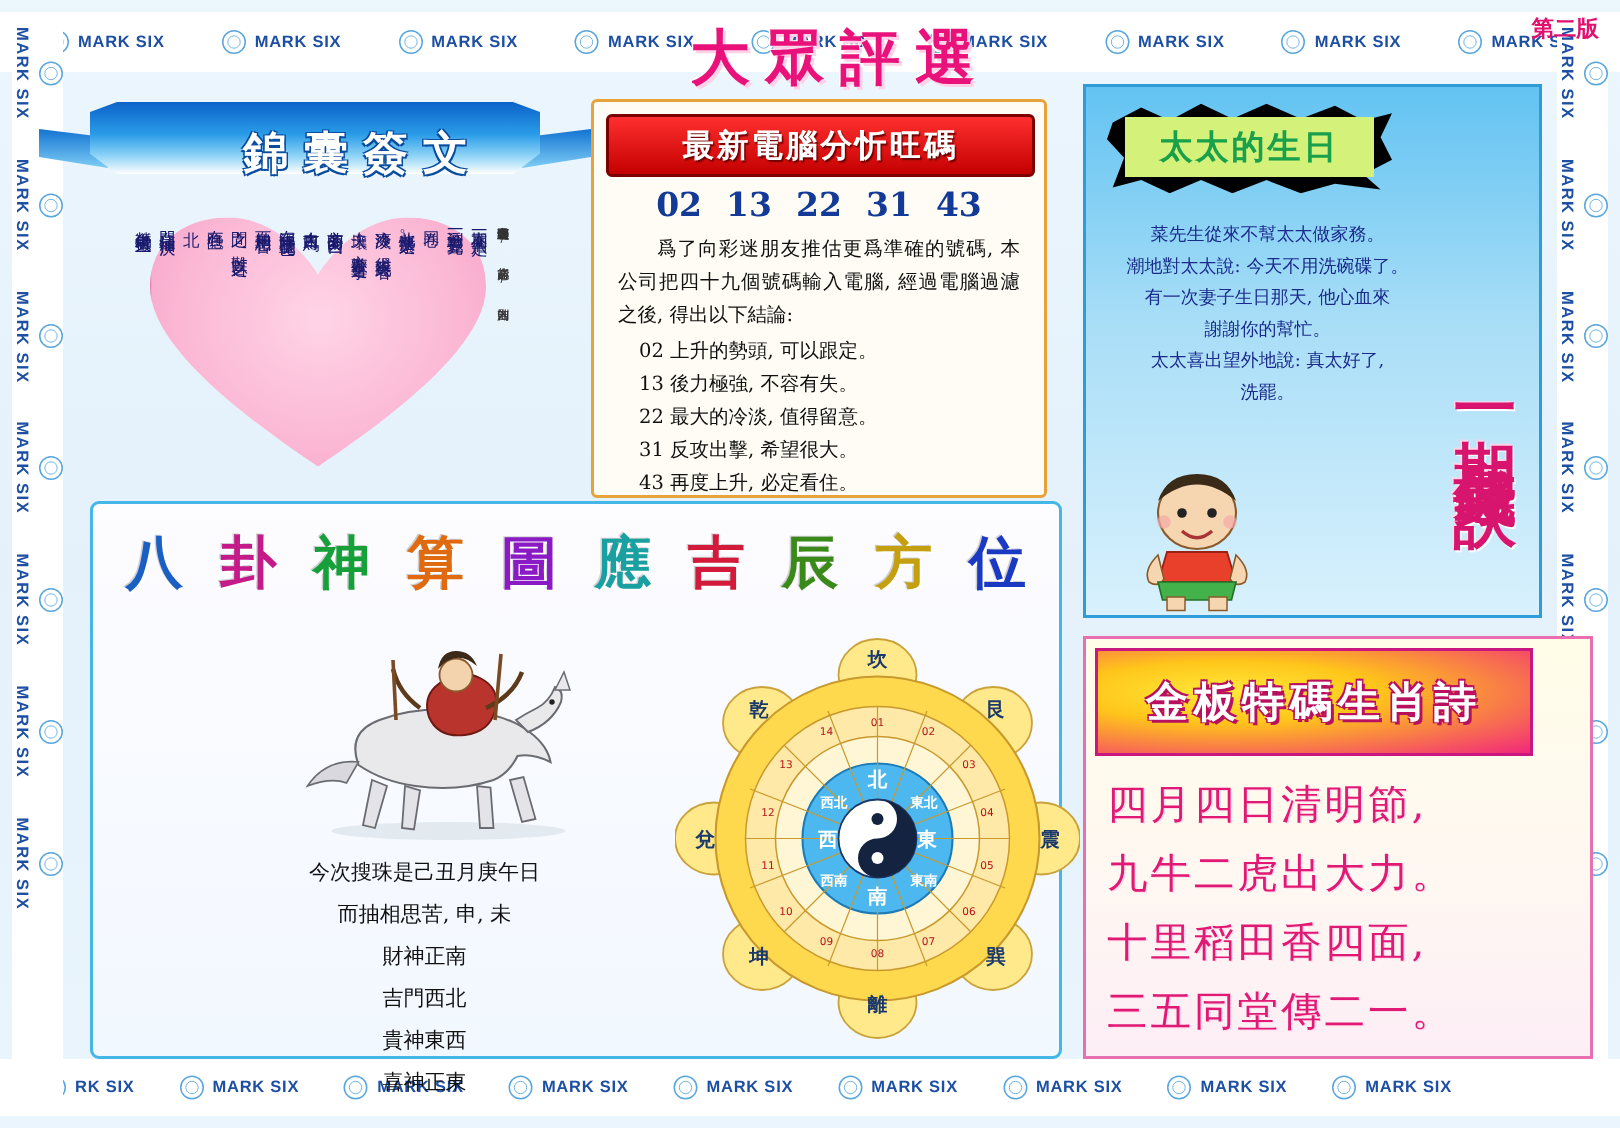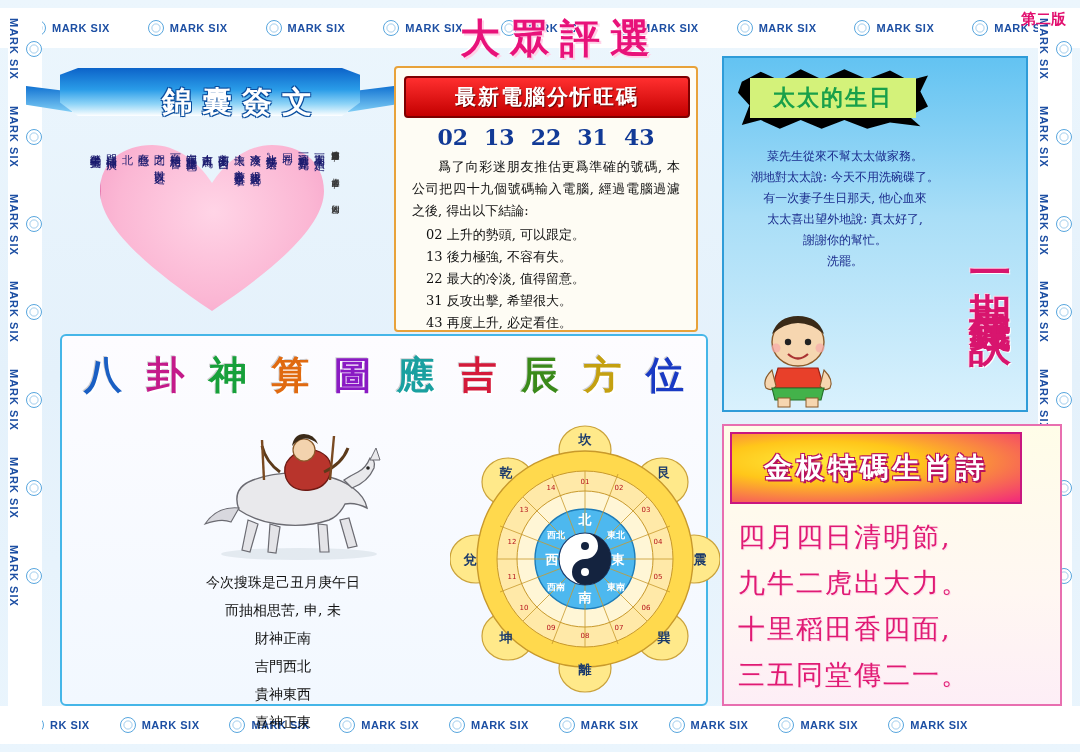--- a/index.html
+++ b/index.html
@@ -406,22 +406,22 @@
     </div>
   </div>
 
   <div class="abs blue-box">
     <div class="burst"></div>
     <div class="burst-inner">太太的生日</div>
     <div class="story">
       <div>菜先生從來不幫太太做家務。</div>
       <div>潮地對太太說: 今天不用洗碗碟了。</div>
       <div>有一次妻子生日那天, 他心血來</div>
+      <div>謝謝你的幫忙。</div>
       <div>太太喜出望外地說: 真太好了,</div>
-      <div>謝謝你的幫忙。</div>
       <div>洗罷。</div>
     </div>
     <div class="side-title">一期贏錢訣</div>
 
     <svg class="kid" viewBox="0 0 120 96">
       <ellipse cx="60" cy="30" rx="26" ry="24" fill="#f6d6b0" stroke="#8a5a2a" stroke-width="1.4"></ellipse>
       <path d="M34 22 q26 -22 52 0 q-6 -18 -26 -18 q-20 0 -26 18z" fill="#3a2a18"></path>
       <circle cx="50" cy="30" r="3.2" fill="#222"></circle>
       <circle cx="70" cy="30" r="3.2" fill="#222"></circle>
       <path d="M50 42 q10 9 20 0" stroke="#a33" stroke-width="2.2" fill="none"></path>

